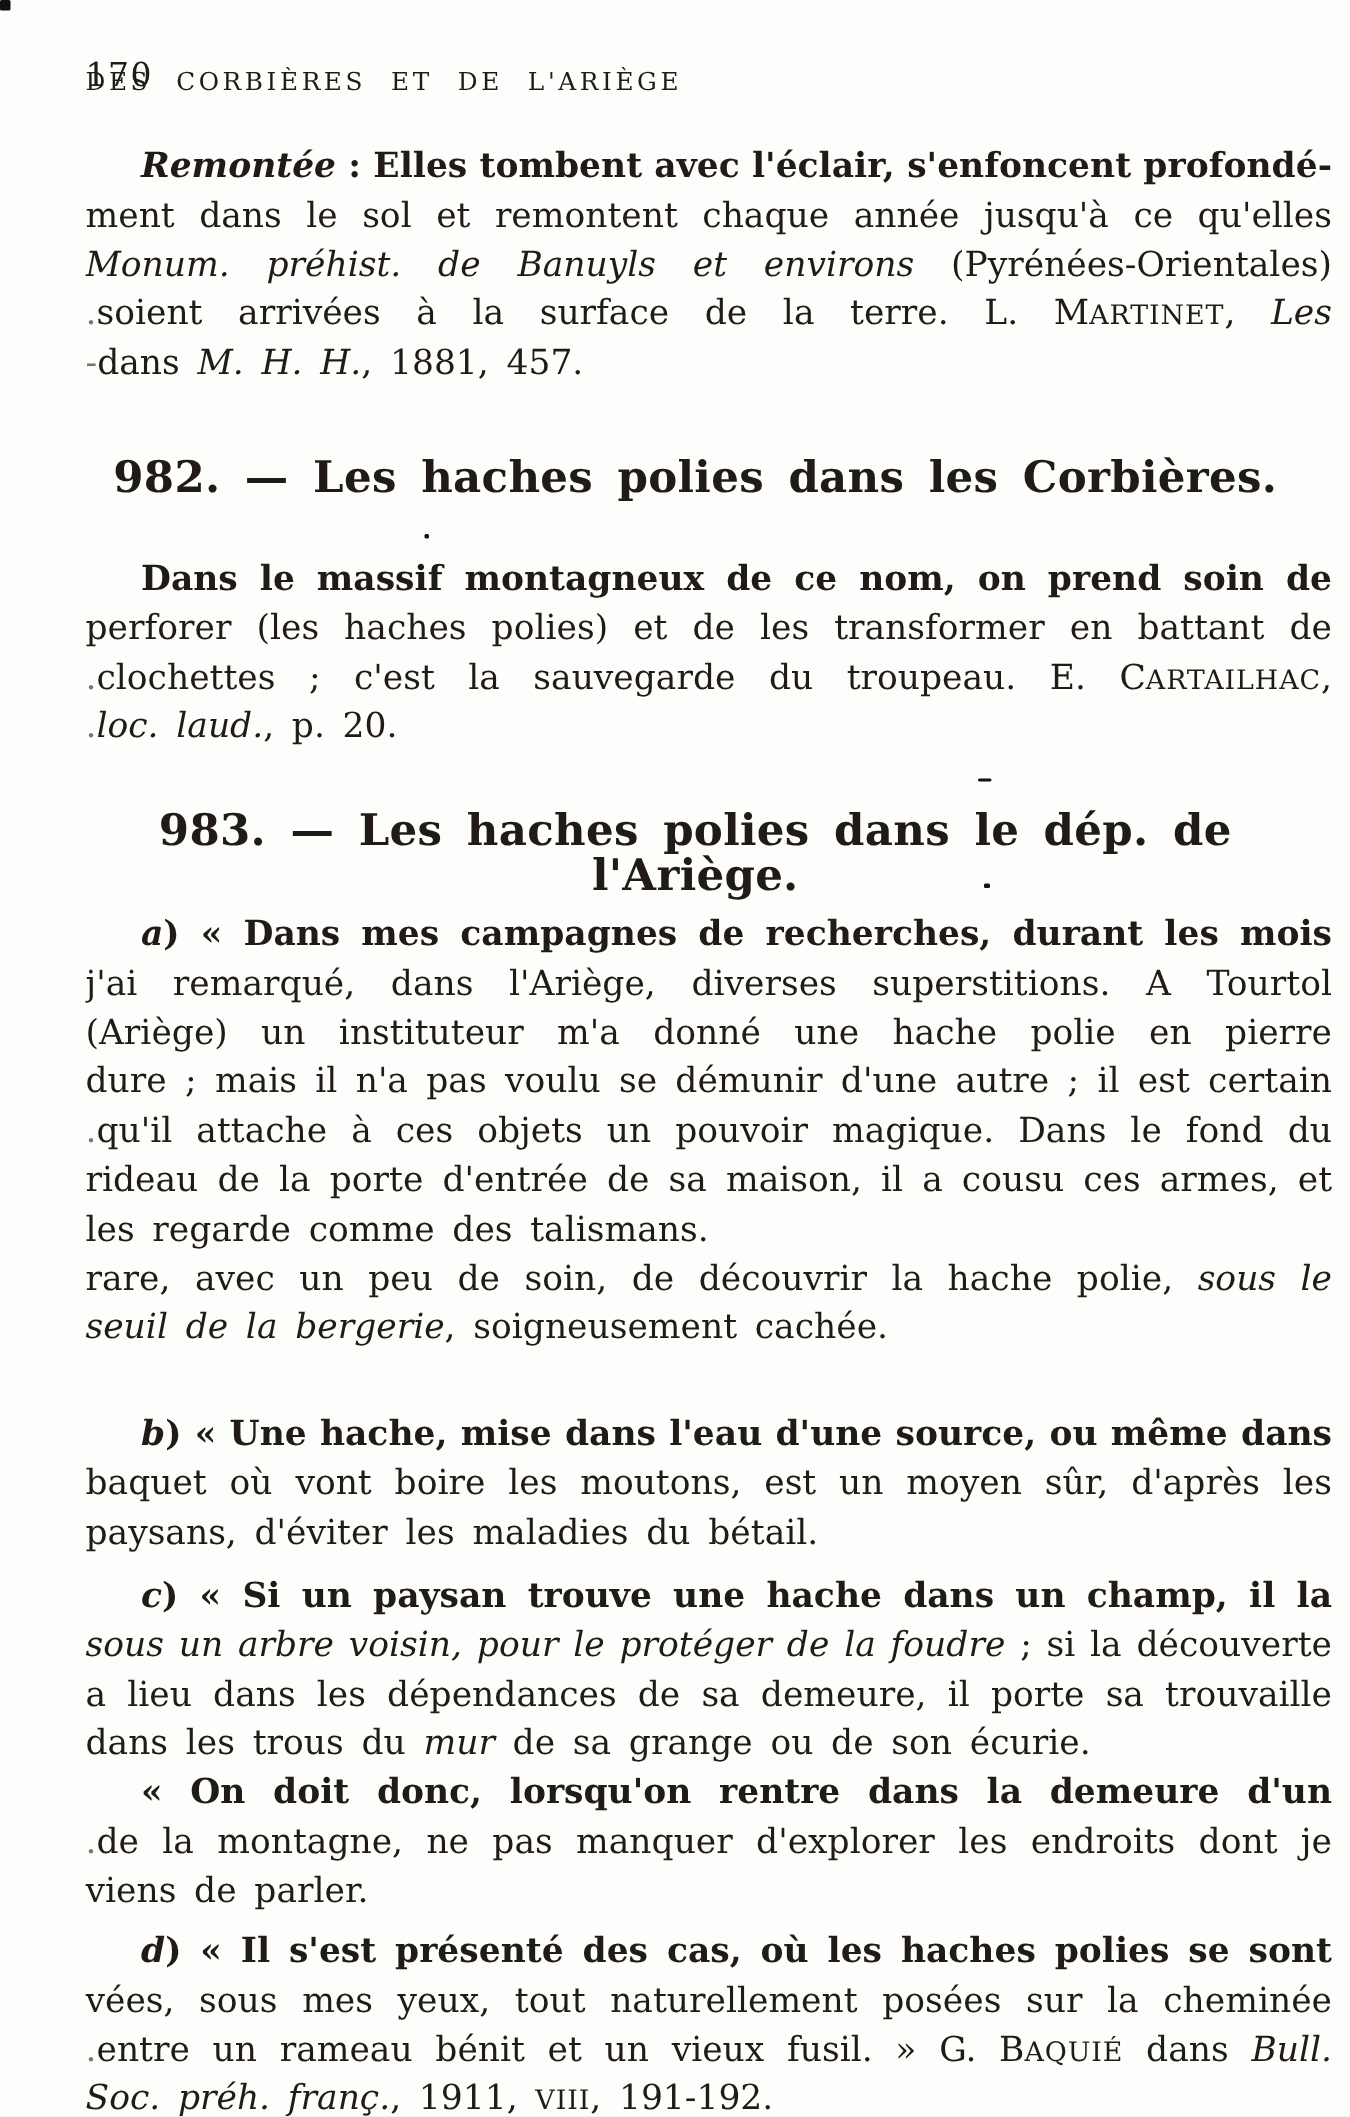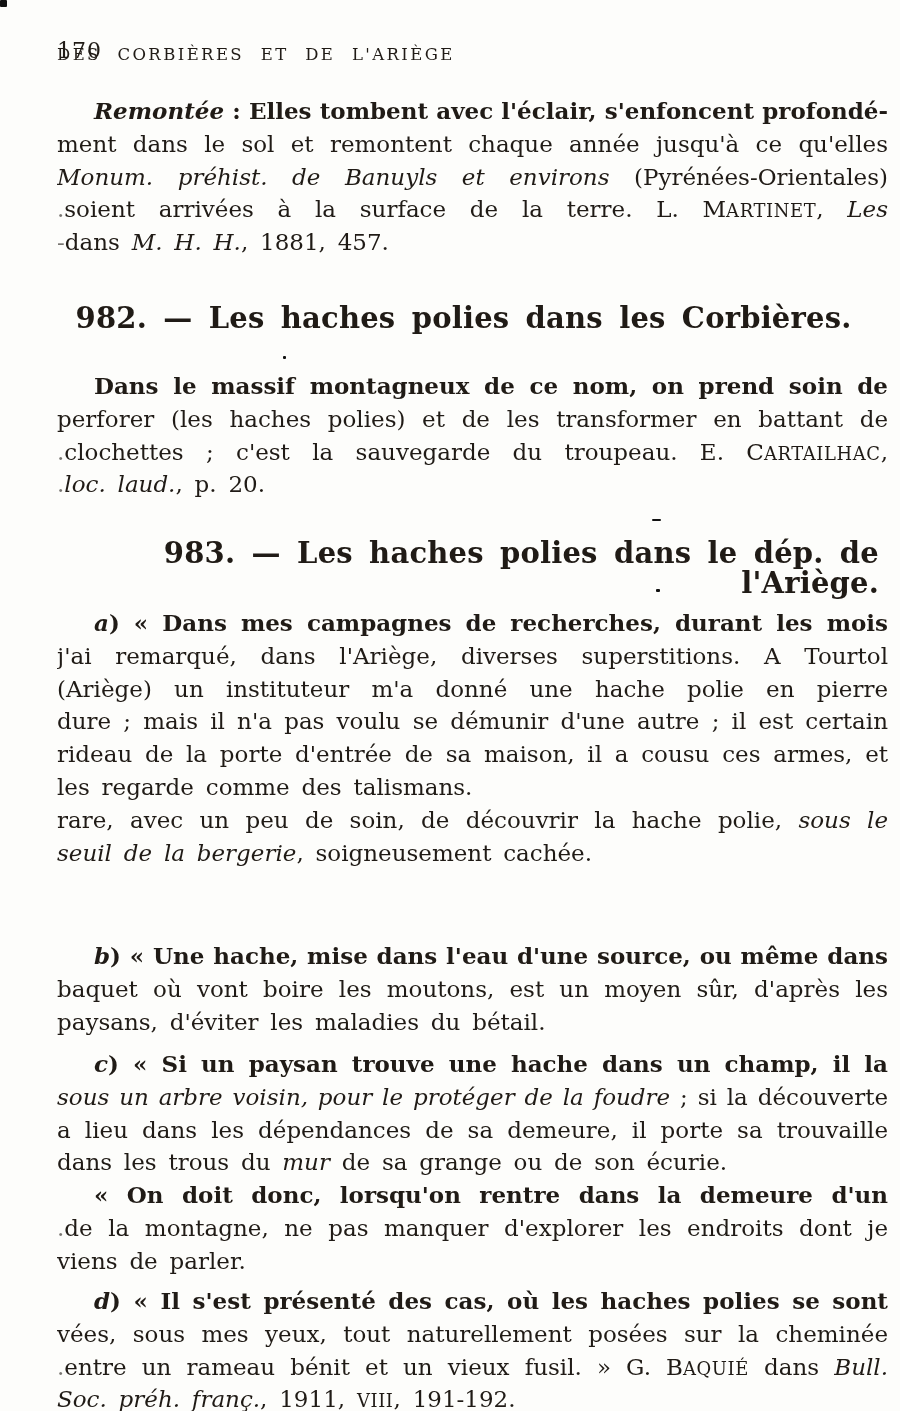--- a/index.html
+++ b/index.html
@@ -61,26 +61,27 @@
         <div class="line"><span class="art">.</span><span>soient arrivées à la surface de la terre. L. M</span><span class="sc">ARTINET</span><span>, </span><span class="it">Les</span></div>
         <div class="line left"><span class="art">-</span><span>dans </span><span class="it">M. H. H.</span><span>, 1881, 457.</span></div>
       </div>
       <div class="heading" style="top: 303px;">982. — Les haches polies dans les Corbières.</div>
       <div class="para" style="top: 370px;">
         <div class="line indent"><span>Dans le massif montagneux de ce nom, on prend soin de</span></div>
         <div class="line"><span>perforer (les haches polies) et de les transformer en battant de</span></div>
         <div class="line"><span class="art">.</span><span>clochettes ; c'est la sauvegarde du troupeau. E. C</span><span class="sc">ARTAILHAC</span><span>,</span></div>
         <div class="line left"><span class="art">.</span><span class="it">loc. laud.</span><span>, p. 20.</span></div>
       </div>
-      <div class="heading" style="top: 538px; text-align: right;">983. — Les haches polies dans le dép. de l'Ariège.</div>
+      <div class="heading" style="top: 538px;">983. — Les haches polies dans le dép. de l'Ariège.</div>
       <div class="para" style="top: 607px;">
         <div class="line indent"><span class="it">a</span><span>) « Dans mes campagnes de recherches, durant les mois d'été,</span></div>
         <div class="line"><span>j'ai remarqué, dans l'Ariège, diverses superstitions. A Tourtol</span></div>
         <div class="line"><span>(Ariège) un instituteur m'a donné une hache polie en pierre</span></div>
         <div class="line"><span>dure ; mais il n'a pas voulu se démunir d'une autre ; il est certain</span></div>
+        <div class="line"><span class="art">.</span><span>qu'il attache à ces objets un pouvoir magique. Dans le fond du</span></div>
         <div class="line"><span>rideau de la porte d'entrée de sa maison, il a cousu ces armes, et</span></div>
         <div class="line left"><span>les regarde comme des talismans.</span></div>
         <div class="line"><span>rare, avec un peu de soin, de découvrir la hache polie, </span><span class="it">sous le</span></div>
         <div class="line left"><span class="it">seuil de la bergerie</span><span>, soigneusement cachée.</span></div>
       </div>
       <div class="para" style="top: 940px;">
         <div class="line indent"><span class="it">b</span><span>) « Une hache, mise dans l'eau d'une source, ou même dans le</span></div>
         <div class="line"><span>baquet où vont boire les moutons, est un moyen sûr, d'après les</span></div>
         <div class="line left"><span>paysans, d'éviter les maladies du bétail.</span></div>
       </div>

